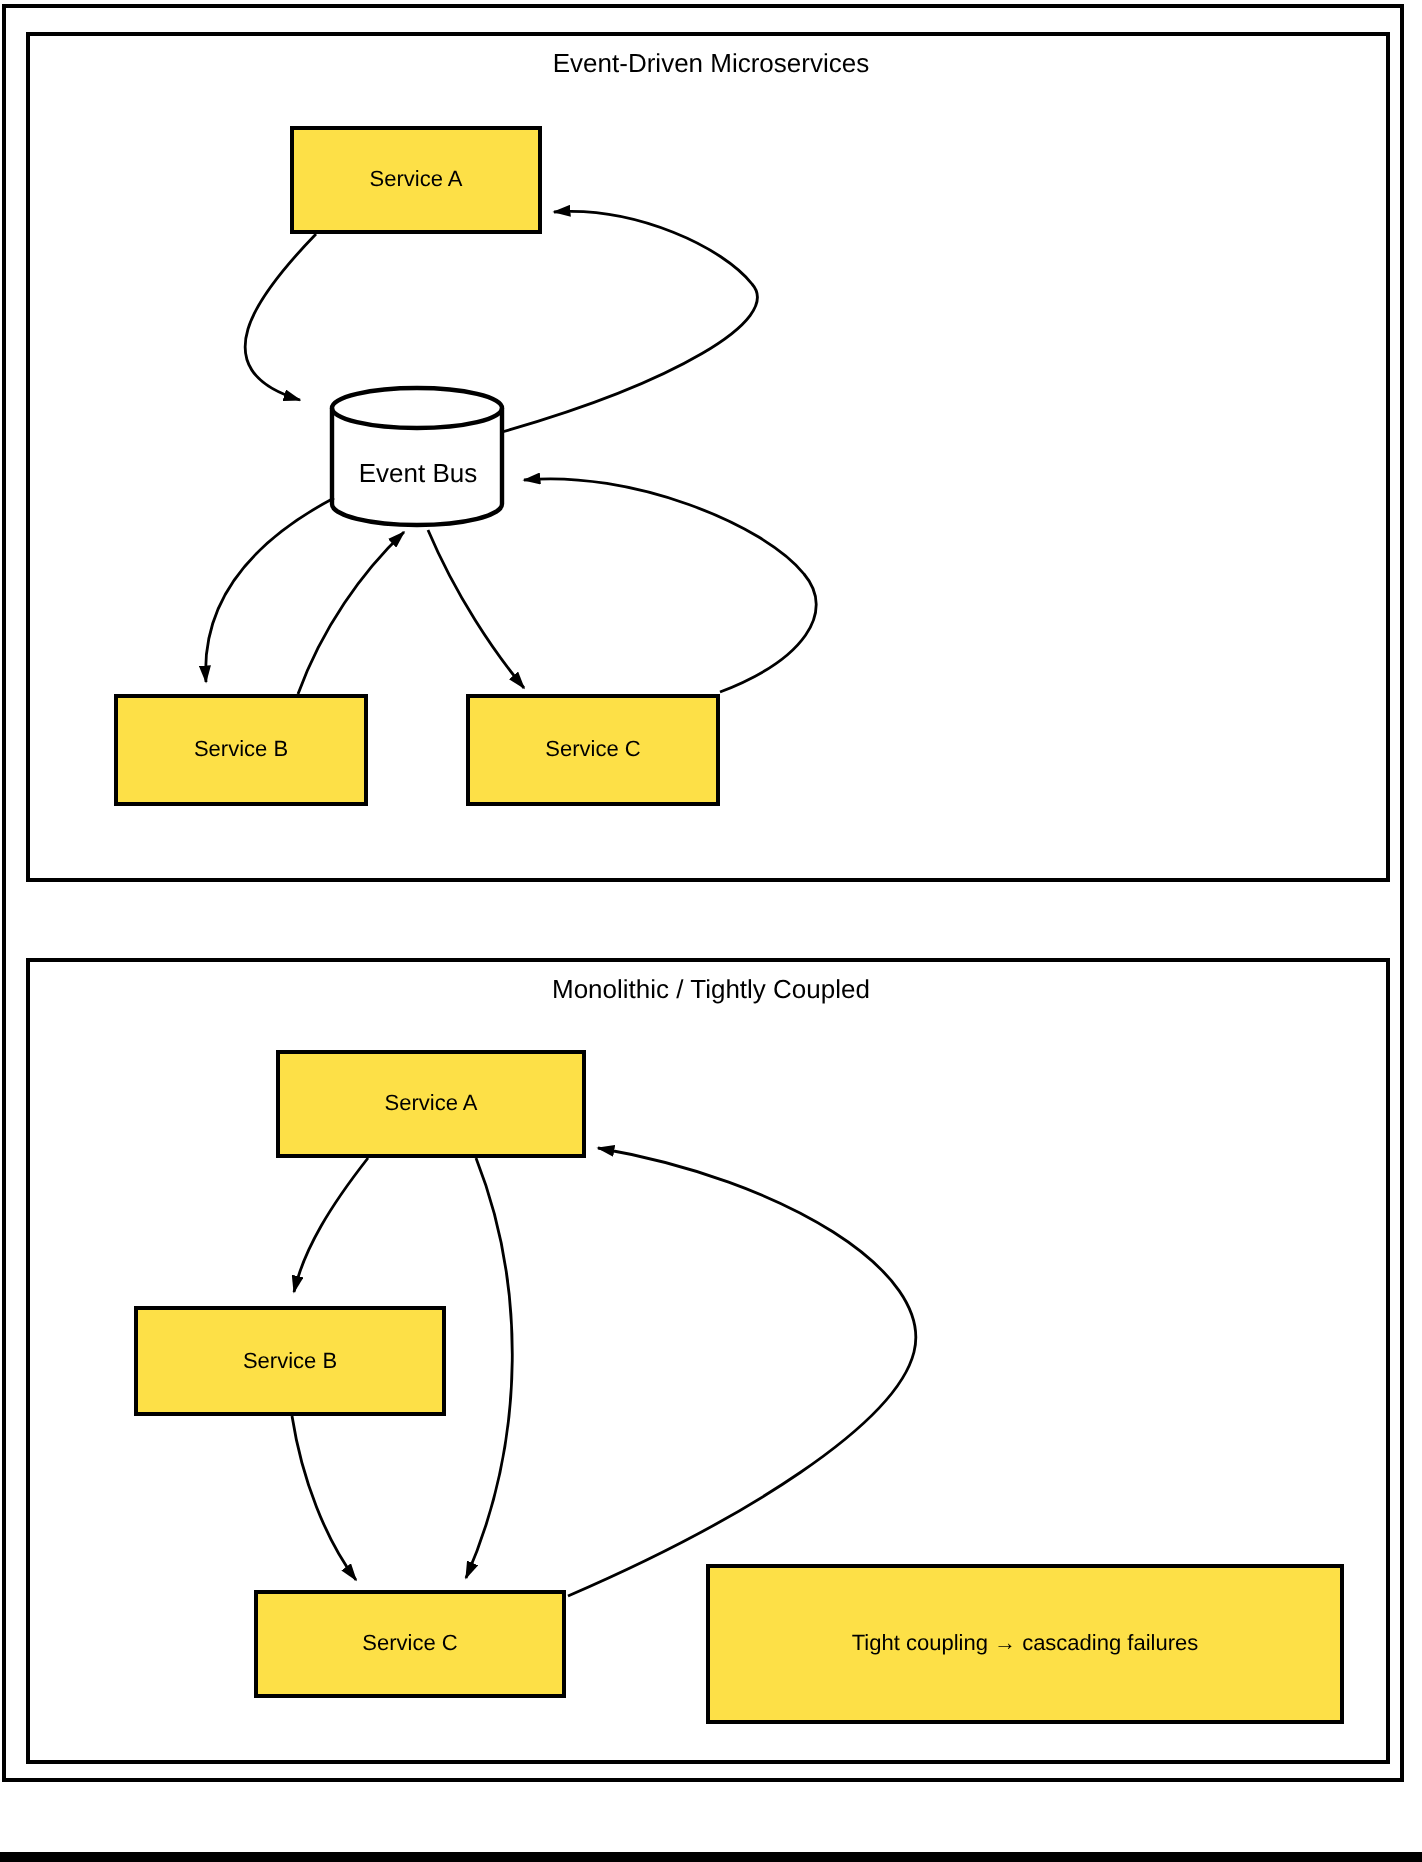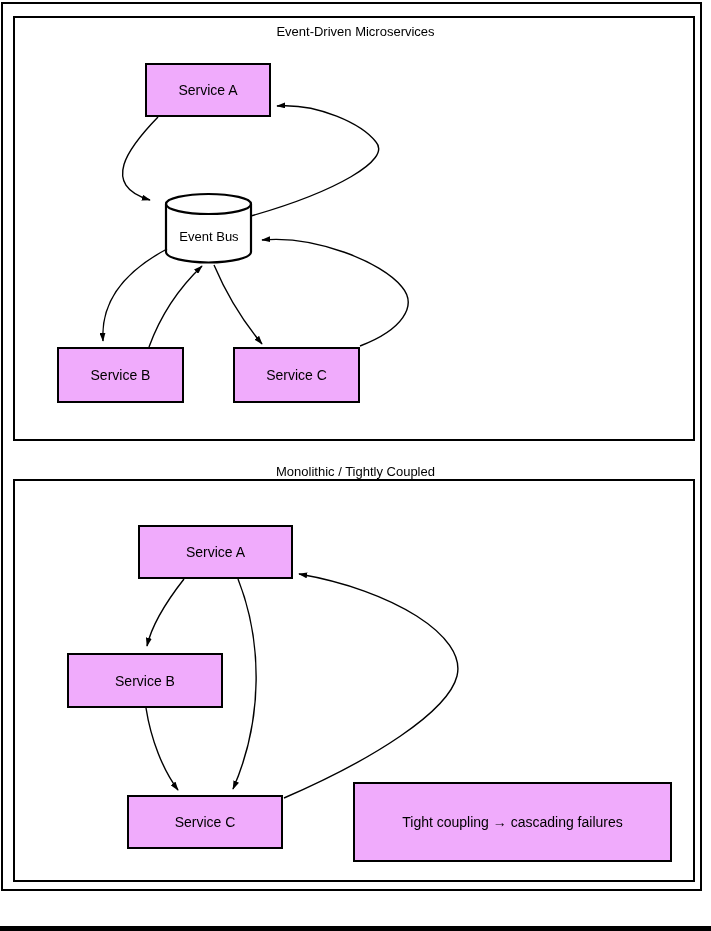--- a/index.html
+++ b/index.html
@@ -28,33 +28,33 @@
     background: transparent; z-index: 1;
   }
   .panel-top    { left: 13px; top: 16px;  width: 682px; height: 425px; }
   .panel-bottom { left: 13px; top: 479px; width: 682px; height: 403px; }
 
   .panel-title {
     position: absolute; left: 0; width: 100%; text-align: center;
     font-size: 13px; line-height: 16px; z-index: 3;
   }
   .title-top    { top: 24px; }
-  .title-bottom { top: 464px; }
+  .title-bottom { top: 487px; }
 
   .edges-layer {
     position: absolute; left: 0; top: 0; width: 711px; height: 931px;
     z-index: 2; pointer-events: none;
   }
   .edges-layer path.edge { fill: none; stroke: #000; stroke-width: 1.4px; }
   .cyl { fill: #ffffff; stroke: #000; stroke-width: 2.2px; }
 
   .node {
-    position: absolute; box-sizing: border-box; background: #f0abfc;
+    position: absolute; box-sizing: border-box; background: #fde047;
     border: 2px solid #000; display: flex; align-items: center; justify-content: center;
-    font-size: 14px; text-align: center; z-index: 3;
+    font-size: 11px; text-align: center; z-index: 3;
   }
   .shape-label {
     position: absolute; text-align: center; font-size: 13px; z-index: 3;
   }
 
   
   .n-a1 { left: 145px; top: 63px;  width: 126px; height: 54px; }
   .n-b1 { left: 57px;  top: 347px; width: 127px; height: 56px; }
   .n-c1 { left: 233px; top: 347px; width: 127px; height: 56px; }
   .note1{ left: 409px; top: 336px; width: 261px; height: 78px; }

